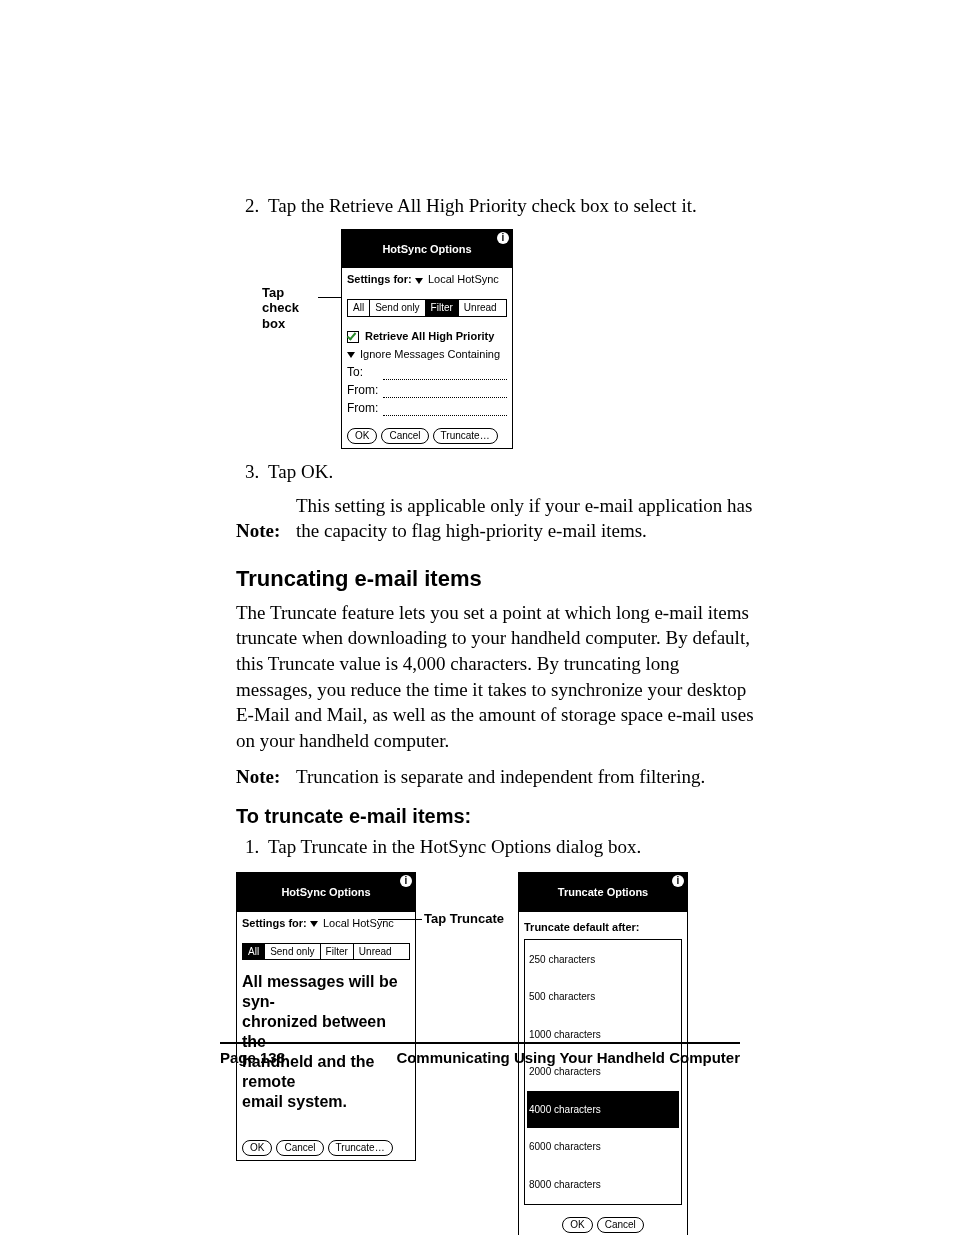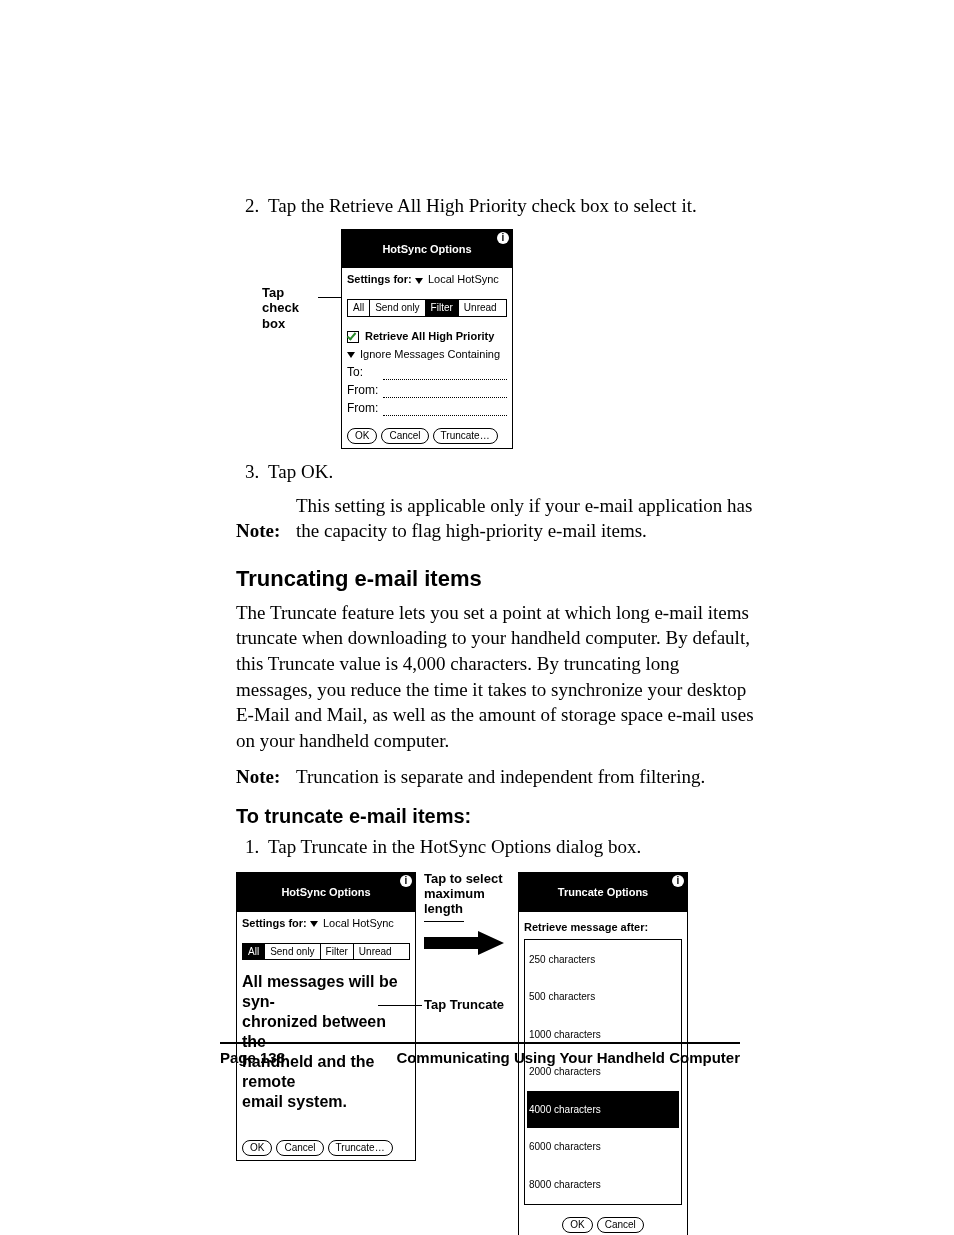--- a/index.html
+++ b/index.html
@@ -163,42 +163,33 @@
         <div class="sync-msg" id="syncmsg">All messages will be syn-<br>chronized between the<br>handheld and the remote<br>email system.</div>
         <div class="btnrow">
           <span class="pbtn">OK</span>
           <span class="pbtn">Cancel</span>
           <span class="pbtn">Truncate…</span>
         </div>
       </div>
     </div>
 
     <div class="mid">
-      <div>
-        <div class="mcap">Tap to select maximum length</div>
-        <div class="truncline" style="width:40px;margin-top:4px;"></div>
-        <div class="arrow">
-          <svg width="80" height="30">
-              <polygon points="0,9 54,9 54,3 80,15 54,27 54,21 0,21" fill="#000"></polygon>
-            </svg>
-        </div>
-      </div>
       <div class="midcap-bottom">
         <span>Tap Truncate</span>
         <div class="truncline" style="width:44px;margin-left:-46px;margin-top:-8px;"></div>
       </div>
     </div>
 
     <div class="palm right">
       <div class="palm-title">
         <span>Truncate Options</span>
         <span class="info">i</span>
       </div>
       <div class="palm-body">
-        <div style="margin:4px 0;"><b>Retrieve message after:</b></div>
+        <div style="margin:4px 0;"><b>Truncate default after:</b></div>
         <div class="listbox">
           <div>250 characters</div>
           <div>500 characters</div>
           <div>1000 characters</div>
           <div>2000 characters</div>
           <div class="sel">4000 characters</div>
           <div>6000 characters</div>
           <div>8000 characters</div>
         </div>
         <div class="btnrow" style="justify-content:center;">

